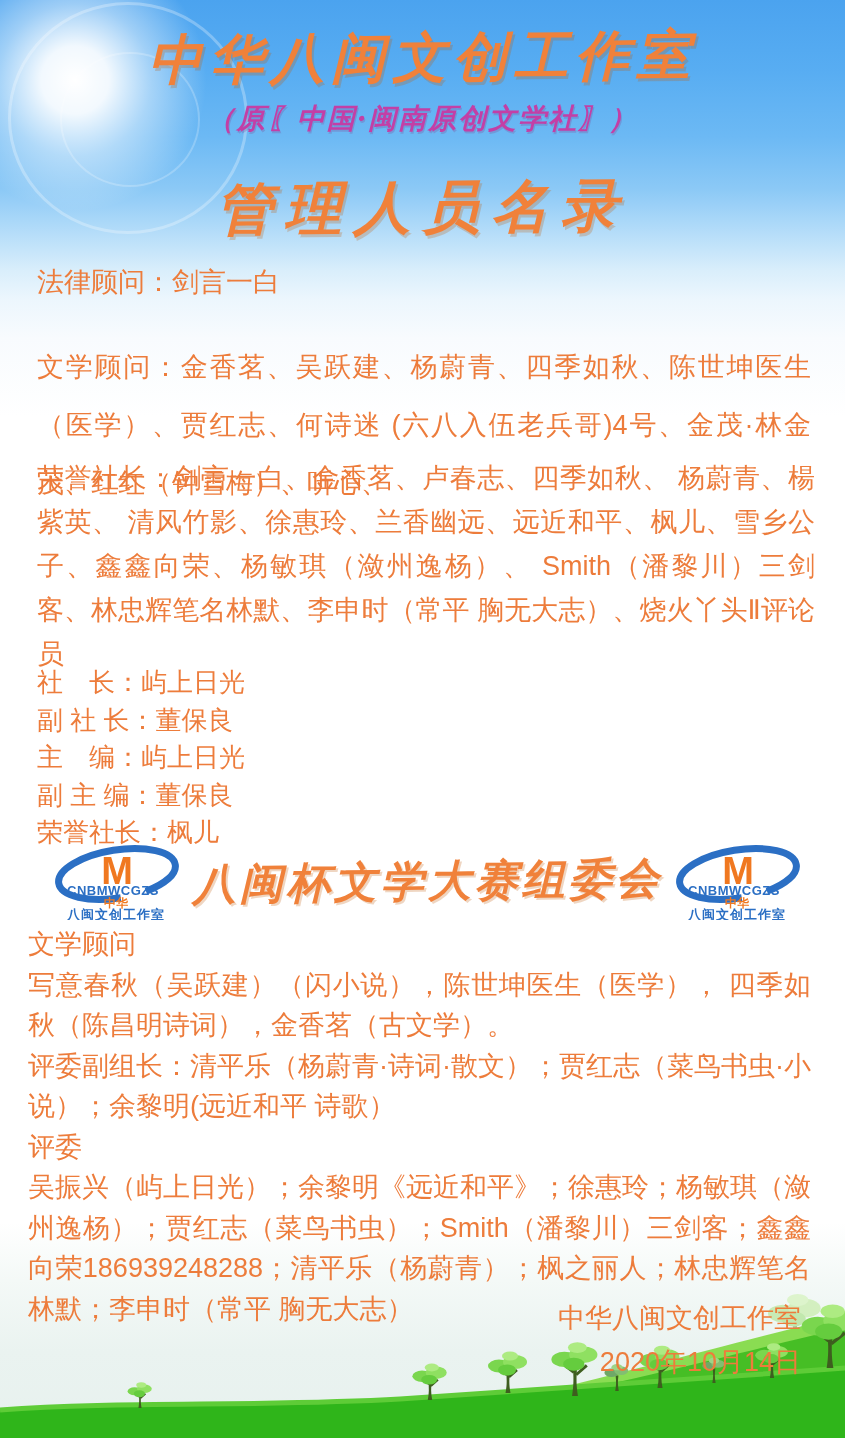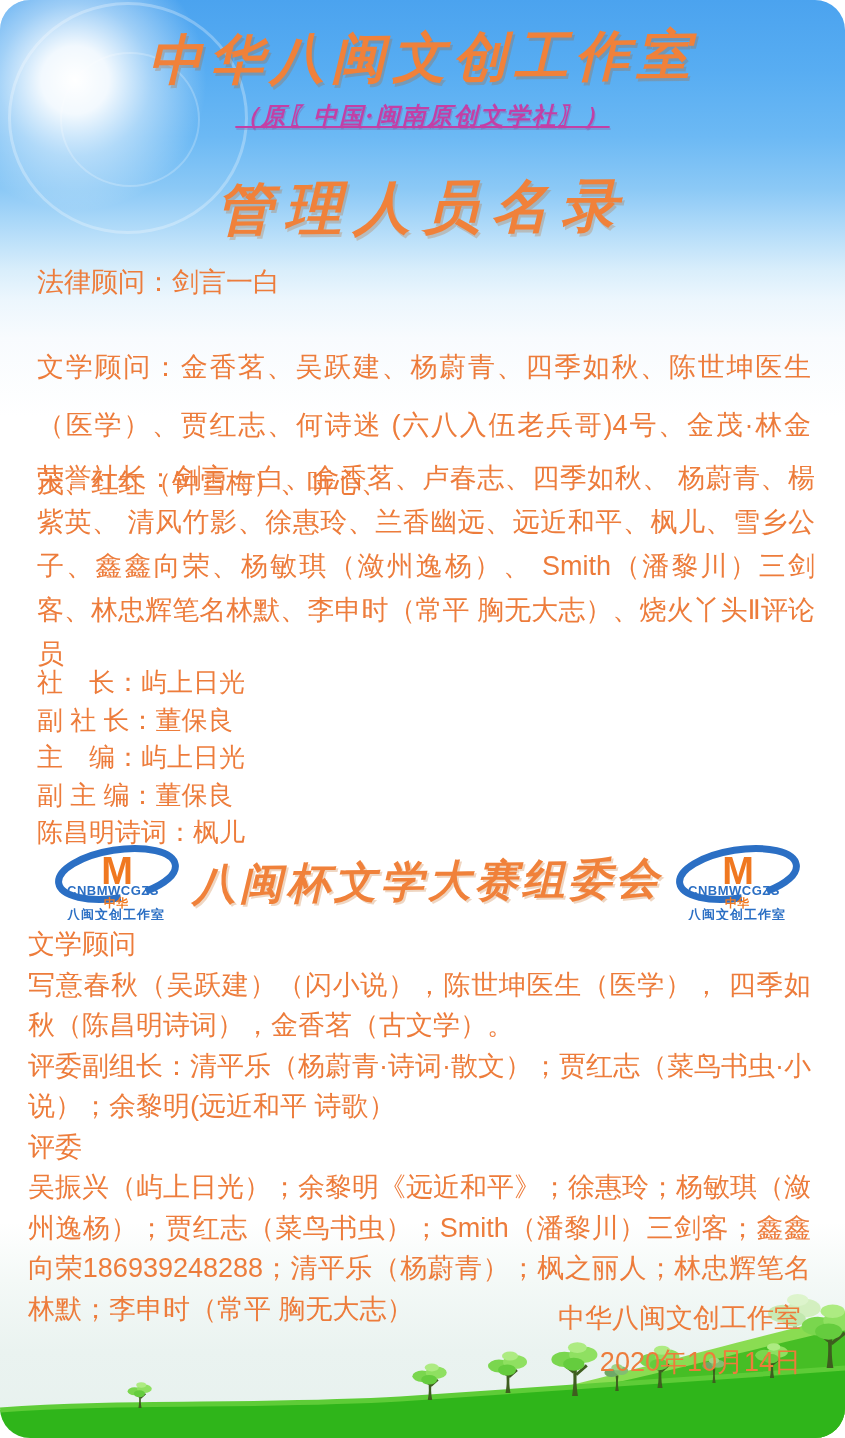--- a/index.html
+++ b/index.html
@@ -3,21 +3,20 @@
 <meta charset="utf-8">
 <style>
   * { margin:0; padding:0; box-sizing:border-box; }
   body { font-family:"Liberation Sans", sans-serif; }
   .page {
     position:relative; width:845px; height:1438px; overflow:hidden;
     background:linear-gradient(180deg,
       #4BA3EF 0%, #58ADF2 5%, #6CB9F4 9.5%, #8CC9F6 13.2%,
       #B5DDF9 16.2%, #D9EEFB 18.8%, #ECF6FD 20.8%, #F8FBFE 23.5%,
       #FFFFFF 29%, #FFFFFF 85%, #F4F9F7 89%, #EAF3F0 94%, #E7F1EE 100%);
-    border-radius:30px;
   }
   .sun {
     position:absolute; left:-75px; top:-70px; width:300px; height:300px;
     background:radial-gradient(circle at center, #FFFFFF 0%, rgba(255,255,255,0.92) 16%,
       rgba(255,255,255,0.45) 36%, rgba(255,255,255,0) 62%);
   }
   .flare-ring {
     position:absolute; left:8px; top:2px; width:240px; height:232px;
     border-radius:50%; border:3px solid rgba(255,255,255,0.28);
   }
@@ -26,23 +25,22 @@
     border-radius:50%; border:2px solid rgba(255,255,255,0.22);
   }
   .calli { font-family:"DejaVu Serif", serif; font-weight:bold; font-style:italic; }
   .main-title {
     position:absolute; top:22px; left:0; width:100%; text-align:center;
     font-size:54px; letter-spacing:7px; color:#F0813A;
     text-shadow:2px 3px 0 rgba(190,90,10,0.25); transform:rotate(-0.6deg);
   }
   .subtitle {
     position:absolute; top:100px; left:0; width:100%; text-align:center;
-    font-size:24px; letter-spacing:2px; color:#C33FA6;
+    font-size:28px; letter-spacing:2px; color:#C33FA6;
     text-shadow:1px 2px 0 rgba(140,30,110,0.2);
-    text-decoration:underline;
   }
   .title2 {
     position:absolute; top:170px; left:0; width:100%; text-align:center;
     font-size:57px; letter-spacing:12px; color:#F0813A;
     text-shadow:2px 3px 0 rgba(190,90,10,0.25); transform:rotate(-0.6deg);
   }
   .btxt { color:#ED7C3B; font-size:27px; }
   .sec-legal    { position:absolute; top:262px; left:37px; right:37px; line-height:40px; }
   .sec-literary { position:absolute; top:338px; left:37px; right:34px; line-height:58px; text-align:justify; }
   .sec-honorary { position:absolute; top:456px; left:37px; right:30px; line-height:44px; text-align:justify; }
@@ -80,21 +78,21 @@
 
   <div class="btxt sec-legal">法律顾问：剑言一白</div>
   <div class="btxt sec-literary">文学顾问：金香茗、吴跃建、杨蔚青、四季如秋、陈世坤医生（医学）、贾红志、何诗迷 (六八入伍老兵哥)4号、金茂·林金茂、红红（钟雪梅）、听心、</div>
   <div class="btxt sec-honorary">荣誉社长：剑言一白、金香茗、卢春志、四季如秋、 杨蔚青、楊紫英、 清风竹影、徐惠玲、兰香幽远、远近和平、枫儿、雪乡公子、鑫鑫向荣、杨敏琪（潋州逸杨）、 Smith（潘黎川）三剑客、林忠辉笔名林默、李申时（常平 胸无大志）、烧火丫头Ⅱ评论员</div>
 
   <div class="btxt sec-roles">
     <div>社　长：屿上日光</div>
     <div>副 社 长：董保良</div>
     <div>主　编：屿上日光</div>
     <div>副 主 编：董保良</div>
-    <div>陈昌明诗词：枫儿</div>
+    <div>荣誉社长：枫儿</div>
   </div>
 
   <div class="committee-row">
     <svg class="logo logo-left" viewBox="0 0 134 76">
       <ellipse cx="67" cy="30" rx="59" ry="24" fill="none" stroke="#2B6FC4" stroke-width="7" transform="rotate(-9 67 30)" stroke-dasharray="245 26" stroke-dashoffset="-68"></ellipse>
       <text x="67" y="40" text-anchor="middle" font-size="38" font-weight="bold" font-family="Liberation Sans, sans-serif" fill="#F07820">M</text>
       <text x="63" y="51" text-anchor="middle" font-size="13" font-weight="bold" letter-spacing="0.5" font-family="Liberation Sans, sans-serif" fill="#2B6FC4">CNBMWCGZS</text>
       <text x="66" y="63" text-anchor="middle" font-size="12" font-weight="bold" font-family="Liberation Sans, sans-serif" fill="#F07820">中华</text>
       <text x="66" y="75" text-anchor="middle" font-size="13" font-weight="bold" letter-spacing="1" font-family="Liberation Sans, sans-serif" fill="#2B6FC4">八闽文创工作室</text>
     </svg>

